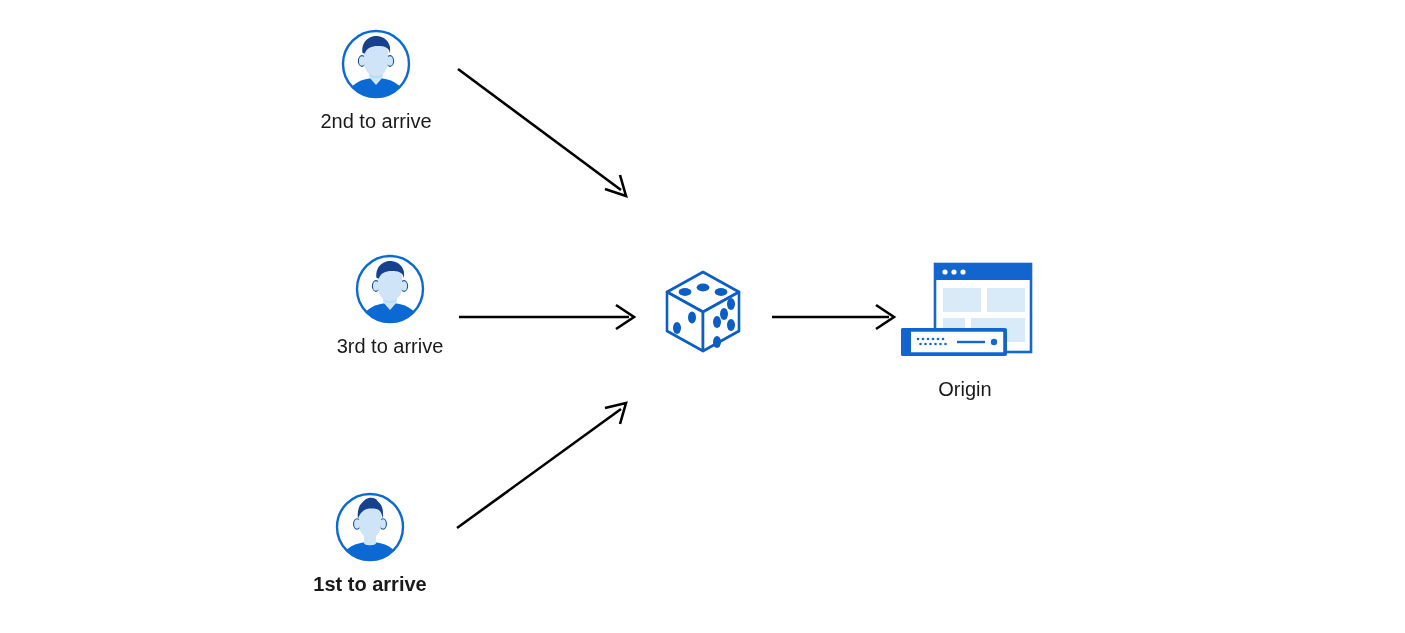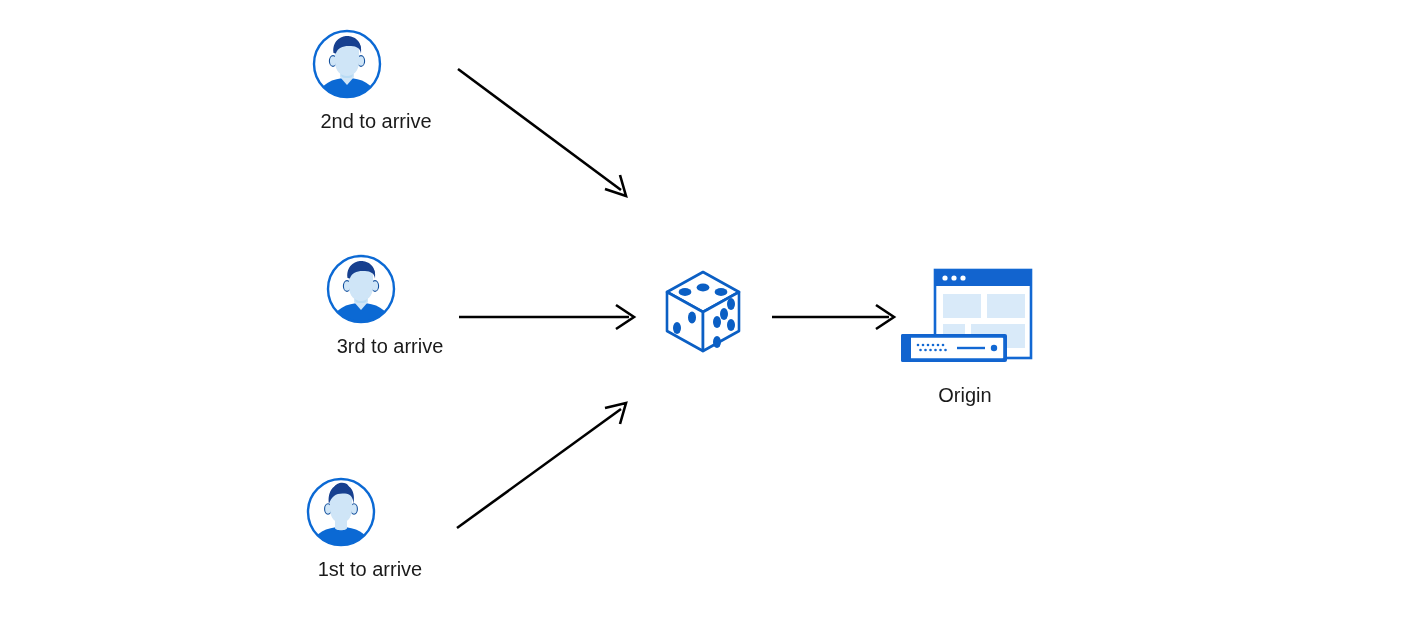--- a/index.html
+++ b/index.html
@@ -16,20 +16,21 @@
     position: relative;
     width: 1405px;
     height: 633px;
     background: #ffffff;
     overflow: hidden;
   }
   .node {
     position: absolute;
     display: flex;
     flex-direction: column;
+    align-items: center;
   }
   .node-icon {
     display: block;
     line-height: 0;
   }
   .node-label {
     margin-top: 9px;
     font-size: 20px;
     line-height: 24px;
     color: #1a1a1a;
@@ -41,23 +42,23 @@
     position: absolute;
     left: 0;
     top: 0;
     width: 1405px;
     height: 633px;
     pointer-events: none;
   }
   
   #client-top    { left: 311px; top: 28px;  width: 130px; }
   #client-middle { left: 325px; top: 253px; width: 130px; }
-  #client-bottom { left: 305px; top: 476px; width: 130px; }
+  #client-bottom { left: 305px; top: 491px; width: 130px; font-weight: bold; }
   #randomizer    { left: 660px; top: 266px; width: 86px; }
-  #origin-node   { left: 895px; top: 264px; width: 140px; }
+  #origin-node   { left: 895px; top: 258px; width: 140px; }
 </style>
 </head>
 <body>
 
 <div id="diagram-canvas">
 
   <svg class="arrow-layer" viewBox="0 0 1405 633" width="1405" height="633" xmlns="http://www.w3.org/2000/svg">
 
     <g>
       <line x1="458" y1="69" x2="621" y2="190" stroke="#000000" stroke-width="2.6" stroke-linecap="butt"></line>

